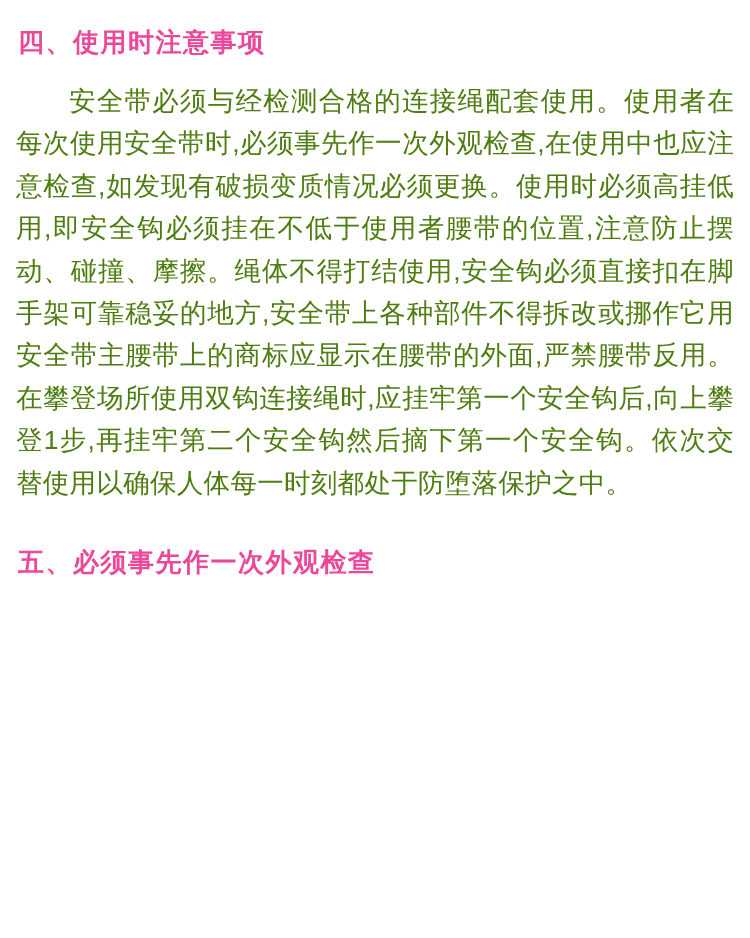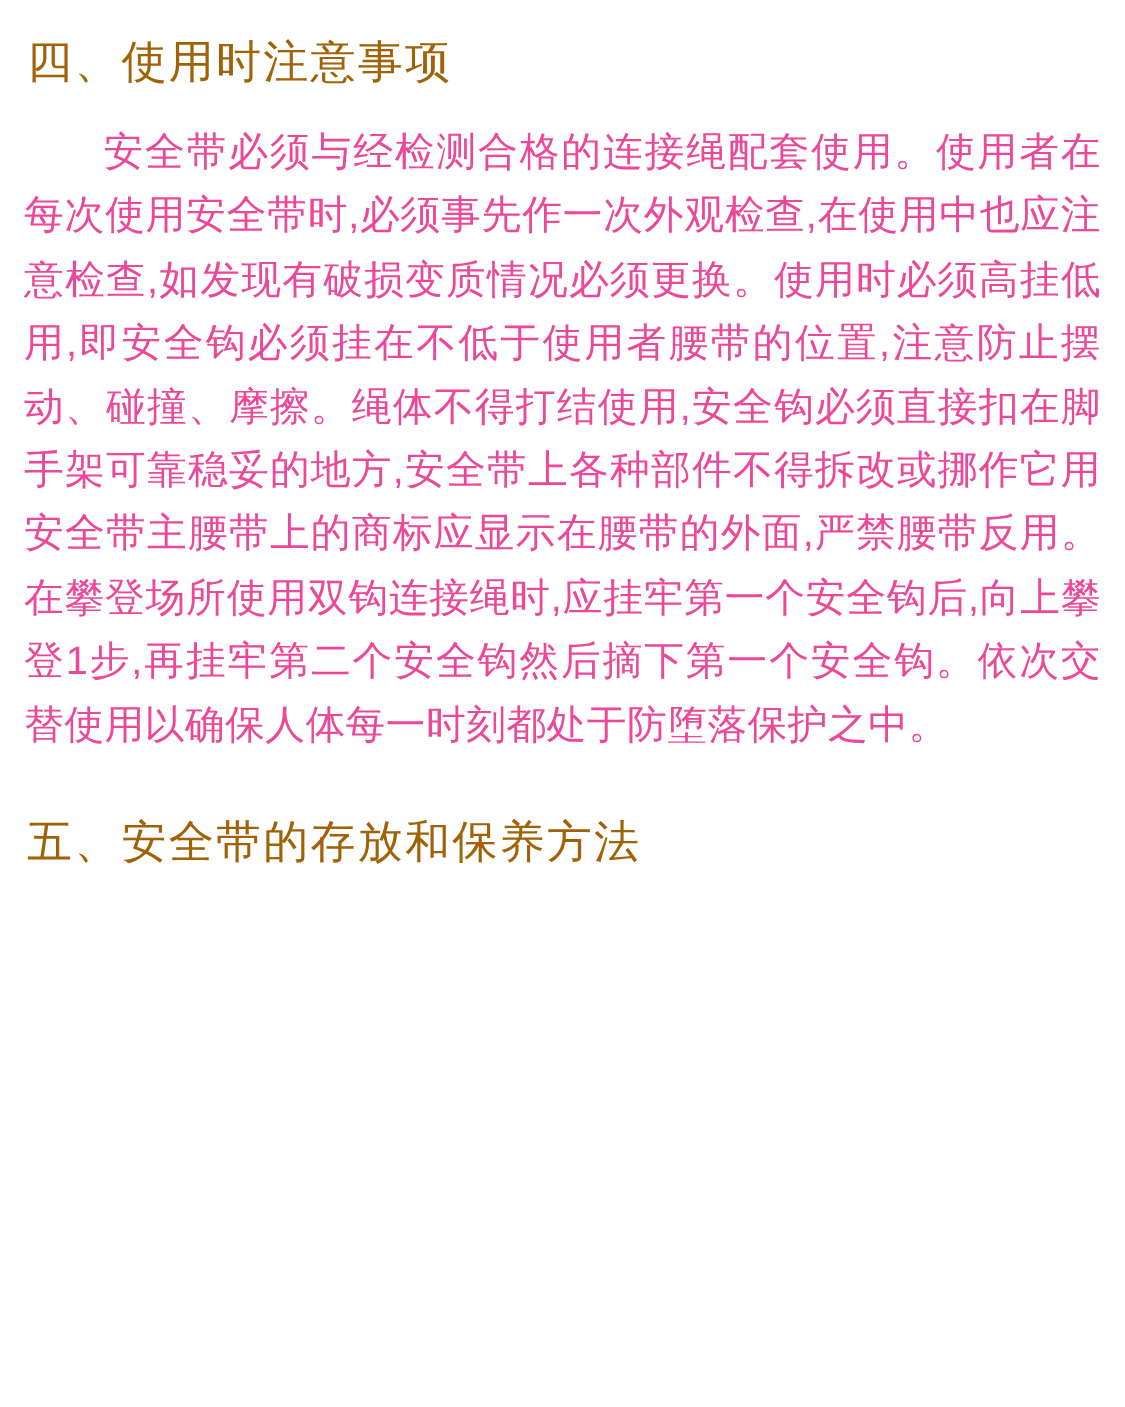--- a/index.html
+++ b/index.html
@@ -12,29 +12,29 @@
     width: 750px;
     height: 938px;
     background: #ffffff;
     box-sizing: border-box;
     padding: 24px 14px 0 14px;
     font-family: "Liberation Sans", sans-serif;
     overflow: hidden;
   }
   .section-heading {
     margin: 0 0 0 4px;
-    color: #a16207;
-    font-size: 30px;
+    color: #ec4899;
+    font-size: 26px;
     line-height: 36px;
-    font-weight: 400;
+    font-weight: 700;
     letter-spacing: 1.5px;
   }
   .section-paragraph {
     margin: 20px 2px 0 2px;
-    color: #ec4899;
+    color: #4d7c0f;
     font-size: 26.5px;
     line-height: 42.4px;
     text-align: justify;
     text-justify: inter-ideograph;
     text-indent: 2em;
     letter-spacing: 0.3px;
     word-break: break-all;
   }
   .section-gap {
     height: 40px;
@@ -46,16 +46,16 @@
 <div class="page">
 
   <section class="section">
     <h2 class="section-heading">四、使用时注意事项</h2>
     <p class="section-paragraph">安全带必须与经检测合格的连接绳配套使用。使用者在每次使用安全带时,必须事先作一次外观检查,在使用中也应注意检查,如发现有破损变质情况必须更换。使用时必须高挂低用,即安全钩必须挂在不低于使用者腰带的位置,注意防止摆动、碰撞、摩擦。绳体不得打结使用,安全钩必须直接扣在脚手架可靠稳妥的地方,安全带上各种部件不得拆改或挪作它用安全带主腰带上的商标应显示在腰带的外面,严禁腰带反用。在攀登场所使用双钩连接绳时,应挂牢第一个安全钩后,向上攀登1步,再挂牢第二个安全钩然后摘下第一个安全钩。依次交替使用以确保人体每一时刻都处于防堕落保护之中。</p>
   </section>
 
   <div class="section-gap"></div>
 
   <section class="section">
-    <h2 class="section-heading">五、安全带的存放和保养方法</h2>
+    <h2 class="section-heading">五、必须事先作一次外观检查</h2>
   </section>
 
 </div>
 
 </body></html>

